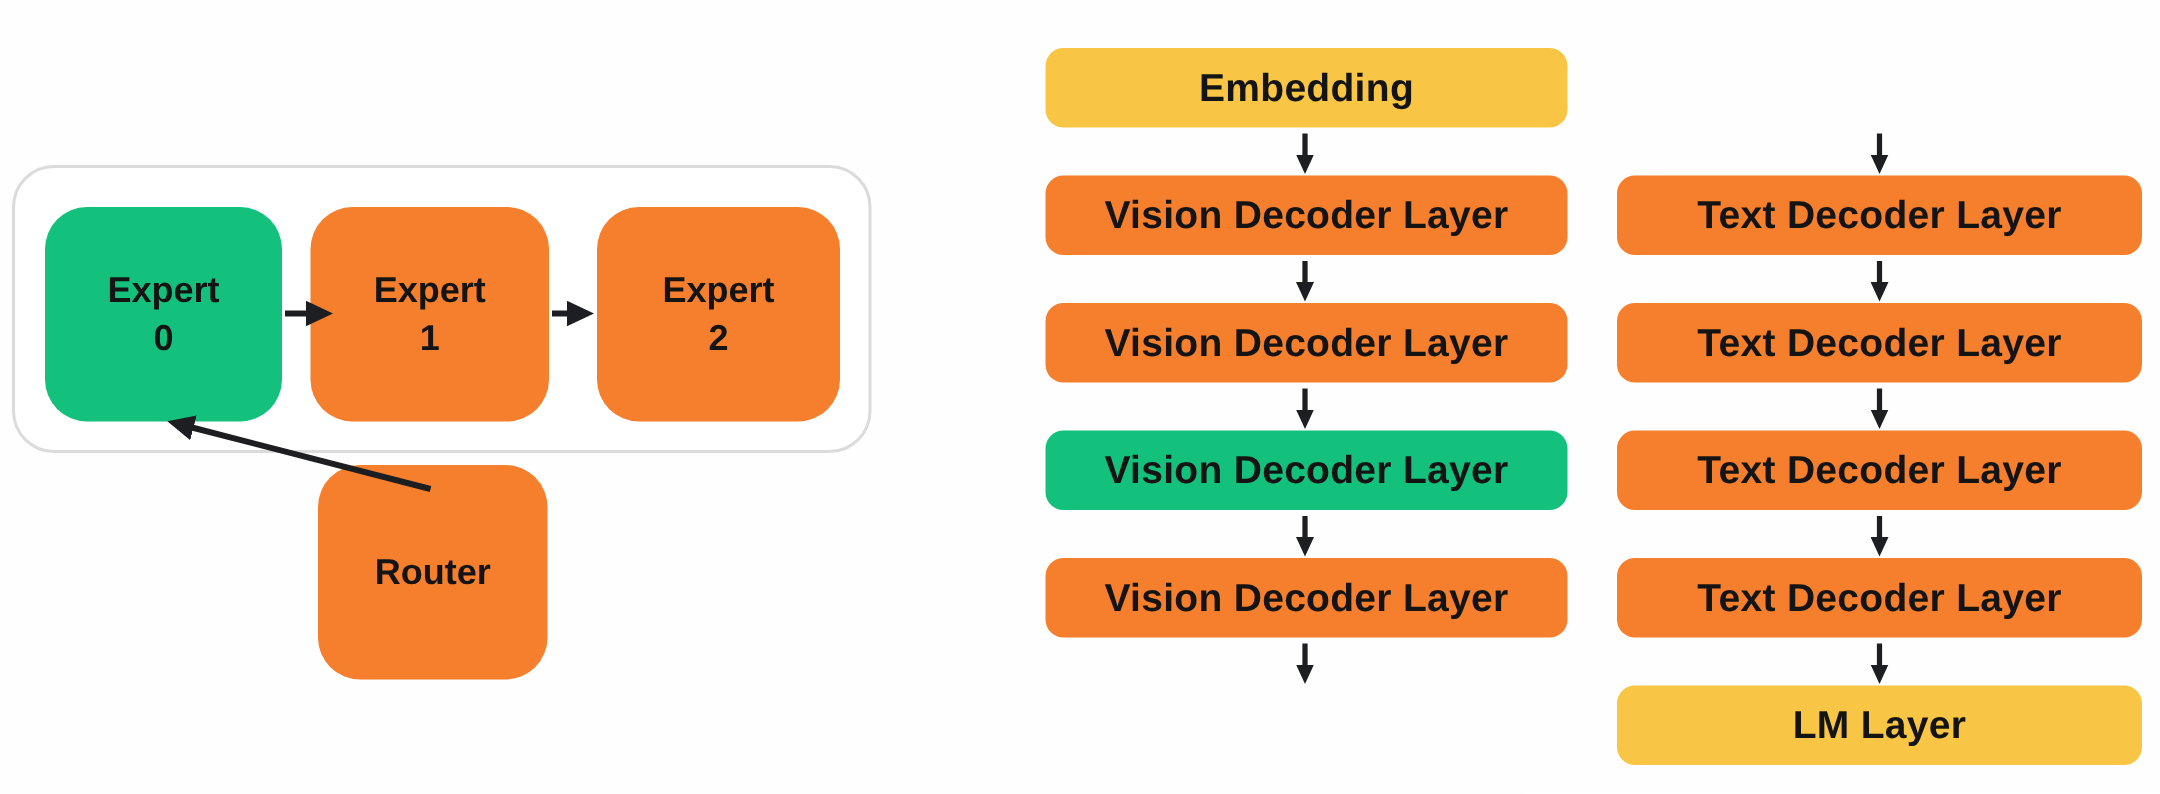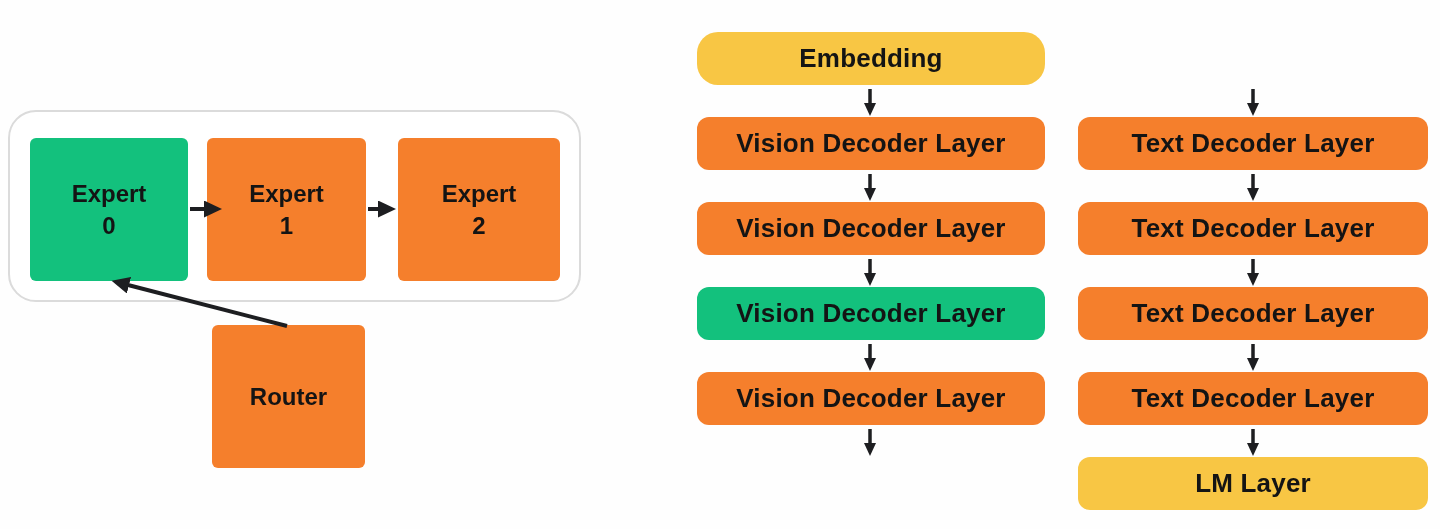--- a/index.html
+++ b/index.html
@@ -30,21 +30,21 @@
   .node {
     position: absolute;
     display: flex;
     align-items: center;
     justify-content: center;
     text-align: center;
     color: var(--text, #141414);
     box-sizing: border-box;
   }
   .moe-node {
-    border-radius: 6px;
+    border-radius: 28px;
     font-weight: bold;
     font-size: 24px;
     line-height: 1.3;
     white-space: pre-line;
   }
   
   .stack-node {
     height: 53px;
     border-radius: 12px;
     font-weight: 600;
@@ -79,23 +79,23 @@
 
   <div class="node moe-node green" style="left:30px;  top:138px; width:158px; height:143px;">Expert
 0</div>
 
   <div class="node moe-node orange" style="left:207px; top:138px; width:159px; height:143px;">Expert
 1</div>
 
   <div class="node moe-node orange" style="left:398px; top:138px; width:162px; height:143px;">Expert
 2</div>
 
-  <div class="node moe-node orange" style="left:212px; top:325px; width:153px; height:143px;">Router</div>
+  <div class="node moe-node orange" style="left:212px; top:310px; width:153px; height:143px;">Router</div>
 
-  <div class="node stack-node yellow" style="left:697px; top:32px;  width:348px;border-radius:21px;">Embedding</div>
+  <div class="node stack-node yellow" style="left:697px; top:32px;  width:348px;">Embedding</div>
 
   <div class="node stack-node orange" style="left:697px; top:117px; width:348px;">Vision Decoder Layer</div>
 
   <div class="node stack-node orange" style="left:697px; top:202px; width:348px;">Vision Decoder Layer</div>
 
   <div class="node stack-node green" style="left:697px; top:287px; width:348px;">Vision Decoder Layer</div>
 
   <div class="node stack-node orange" style="left:697px; top:372px; width:348px;">Vision Decoder Layer</div>
 
   <div class="node stack-node orange" style="left:1078px; top:117px; width:350px;">Text Decoder Layer</div>

